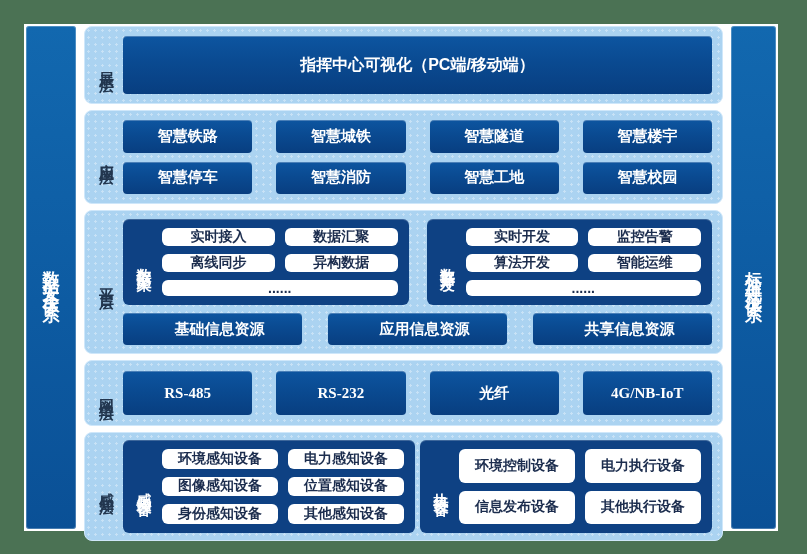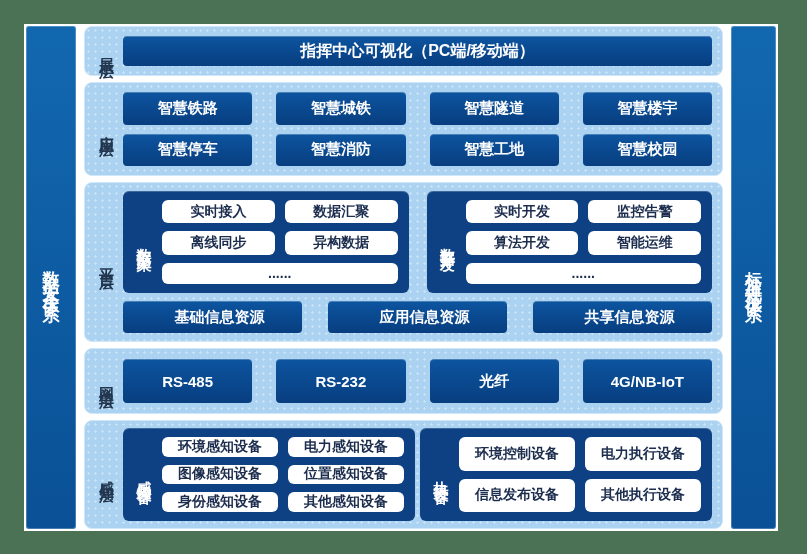--- a/index.html
+++ b/index.html
@@ -50,21 +50,21 @@
   .panel-body{flex:1;display:flex;min-width:0;}
   
   .dark-box{
     background:linear-gradient(180deg,#0d55a0 0%,#0a4a91 45%,#083e80 100%);
     border-radius:4px;color:#ffffff;font-weight:bold;
     display:flex;align-items:center;justify-content:center;
     font-size:15px;box-shadow:inset 0 1px 0 rgba(255,255,255,0.25);
     white-space:nowrap;
   }
   
-  .panel-display{height:50px;flex:none;}
+  .panel-display{height:78px;flex:none;}
   .panel-display .panel-body{padding:4px 2px;}
   .display-box{flex:1;font-size:16px;}
   
   .panel-app{height:94px;flex:none;}
   .app-grid{
     flex:1;display:grid;grid-template-columns:repeat(4,1fr);
     column-gap:24px;row-gap:9px;padding:4px 2px;
   }
   
   .panel-platform{flex:1;}
@@ -85,21 +85,21 @@
     background:#ffffff;border-radius:6px;color:#1c2d4e;font-weight:bold;
     display:flex;align-items:center;justify-content:center;font-size:14px;
     white-space:nowrap;
   }
   .span2{grid-column:1 / span 2;}
   .resources-row{height:32px;flex:none;display:flex;gap:26px;}
   .resources-row .dark-box{flex:1;padding-left:14px;}
   
   .panel-network{height:66px;flex:none;}
   .net-grid{flex:1;display:flex;gap:24px;padding:5px 2px;}
-  .net-grid .dark-box{flex:1;}
+  .net-grid .dark-box{flex:1;font-family:Liberation Serif, serif;}
   
   .panel-perception{height:109px;flex:none;}
   .perc-row{flex:1;display:flex;gap:5px;padding:2px 2px;}
   .sub-grid-3r{grid-template-rows:repeat(3,1fr);}
   .sub-grid-2r{grid-template-rows:repeat(2,1fr);}
 </style>
 </head>
 <body>
 
 <div class="frame">

